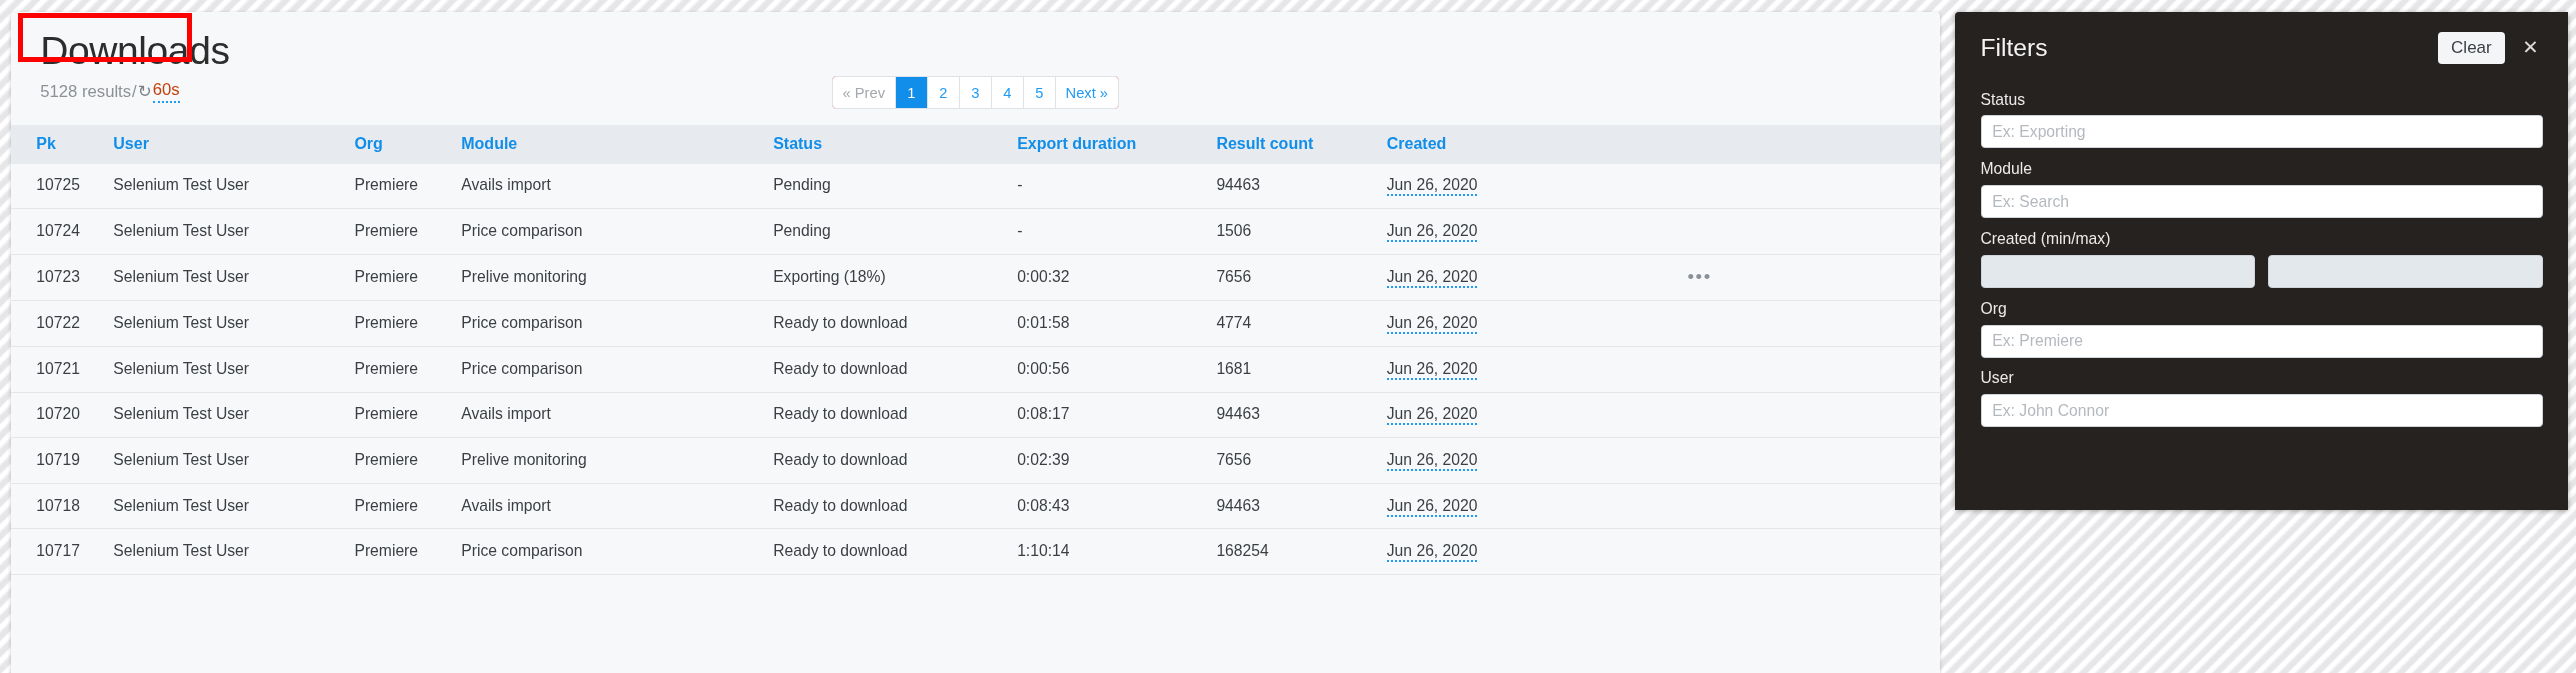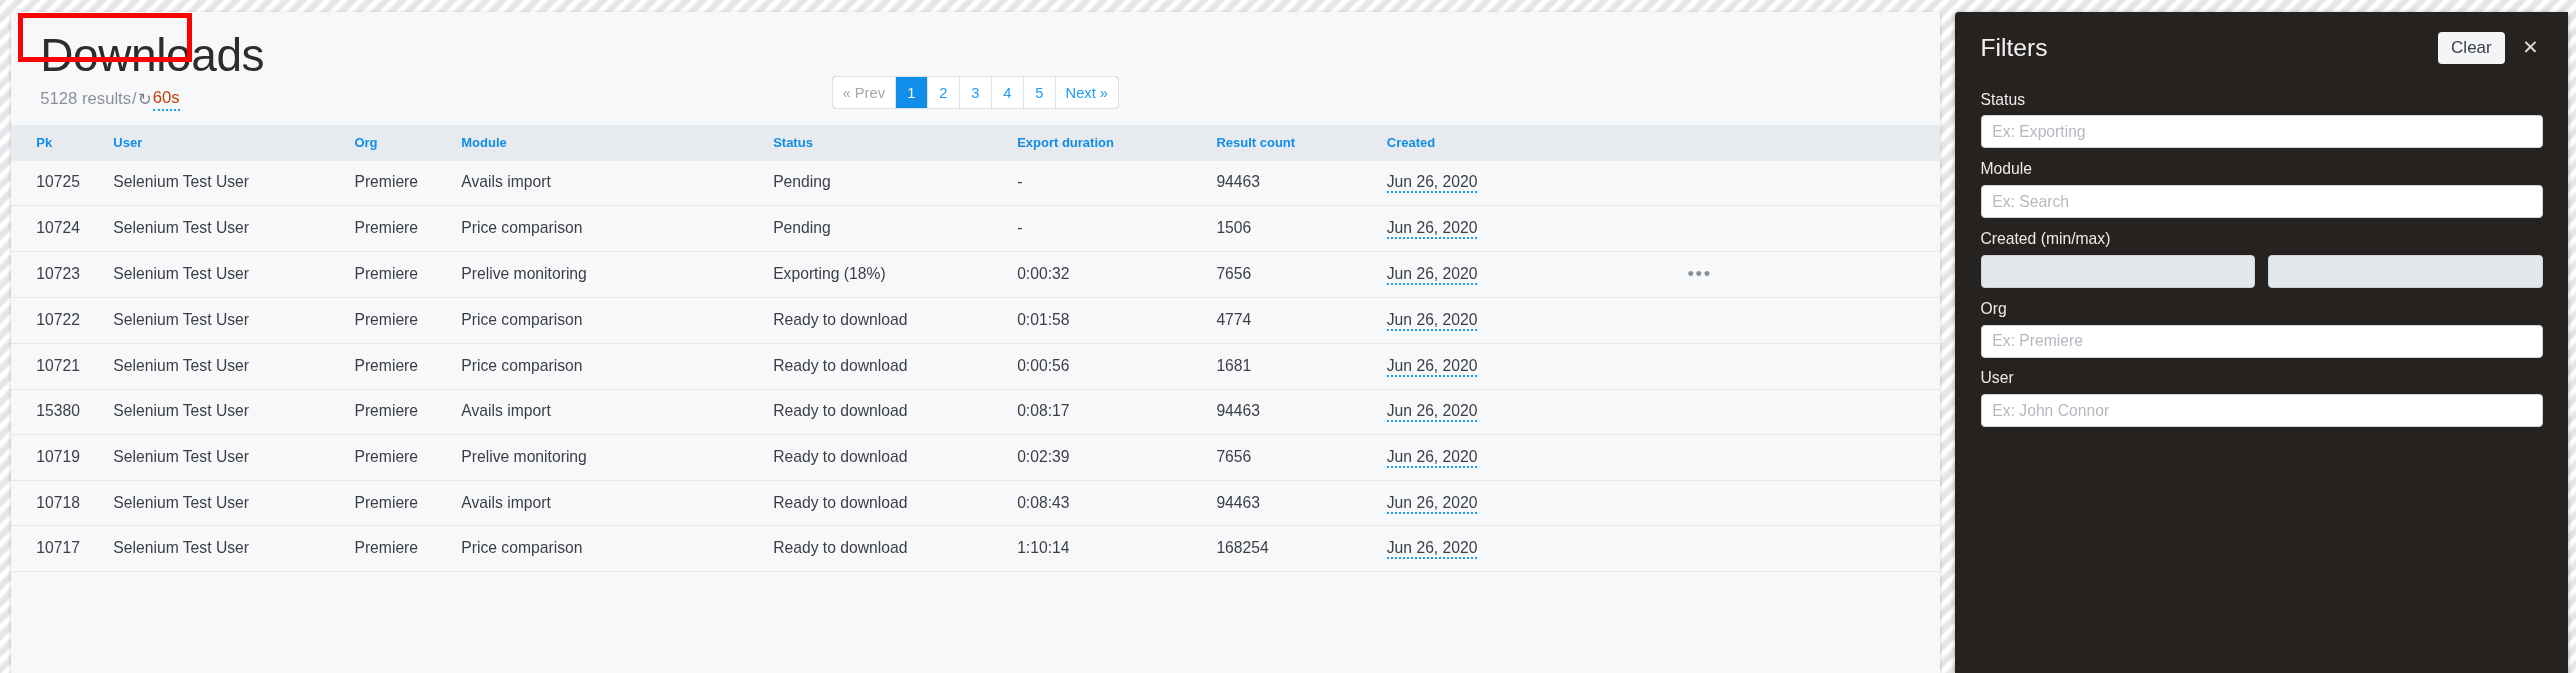--- a/index.html
+++ b/index.html
@@ -37,21 +37,21 @@
     overflow: hidden;
   }
 
   #page-header {
     position: relative;
     padding: 17.7px 0 0 25.5px;
     height: 94px;
   }
 
   #page-title {
-    font-size: 46px;
+    font-size: 39px;
     font-weight: 400;
     color: #2d2d2d;
     line-height: 1.05;
     letter-spacing: -0.4px;
     display: inline-block;
     padding: 2px 5.9px 2px 3.9px;
   }
 
   
   #annotation-box {
@@ -124,21 +124,21 @@
 
   
   #downloads-table {
     width: 100%;
     border-collapse: collapse;
     table-layout: fixed;
   }
   #downloads-table thead tr { background: #e7ebef; }
   #downloads-table th {
     text-align: left;
-    font-size: 13px;
+    font-size: 16px;
     font-weight: 700;
     color: #108ee9;
     padding: 9.8px 0 10.8px 0;
     cursor: pointer;
     white-space: nowrap;
   }
   #downloads-table td {
     font-size: 15.7px;
     color: #3b3f44;
     padding: 12.8px 0 13.8px 0;
@@ -174,21 +174,21 @@
     display: inline-block;
   }
   td.col-actions { text-align: left; padding-left: 116px !important; }
 
   
   #filters-panel {
     position: absolute;
     left: 1955px;
     top: 11.8px;
     width: 613px;
-    height: 662px;
+    height: 498px;
     background: #262220;
     border-radius: 3.9px 0 0 0;
     box-shadow: 0 1px 4.9px rgba(0,0,0,0.3);
     padding: 0 25.5px;
     color: #f2f2f2;
     overflow: hidden;
   }
 
   #filters-header {
     display: flex;
@@ -339,21 +339,21 @@
           <td class="col-user">Selenium Test User</td>
           <td class="col-org">Premiere</td>
           <td class="col-module">Price comparison</td>
           <td class="col-status">Ready to download</td>
           <td class="col-dur">0:00:56</td>
           <td class="col-count">1681</td>
           <td class="col-created"><span class="date-link">Jun 26, 2020</span></td>
           <td class="col-actions"></td>
         </tr>
         <tr>
-          <td class="col-pk">15380</td>
+          <td class="col-pk">10720</td>
           <td class="col-user">Selenium Test User</td>
           <td class="col-org">Premiere</td>
           <td class="col-module">Avails import</td>
           <td class="col-status">Ready to download</td>
           <td class="col-dur">0:08:17</td>
           <td class="col-count">94463</td>
           <td class="col-created"><span class="date-link">Jun 26, 2020</span></td>
           <td class="col-actions"></td>
         </tr>
         <tr>

